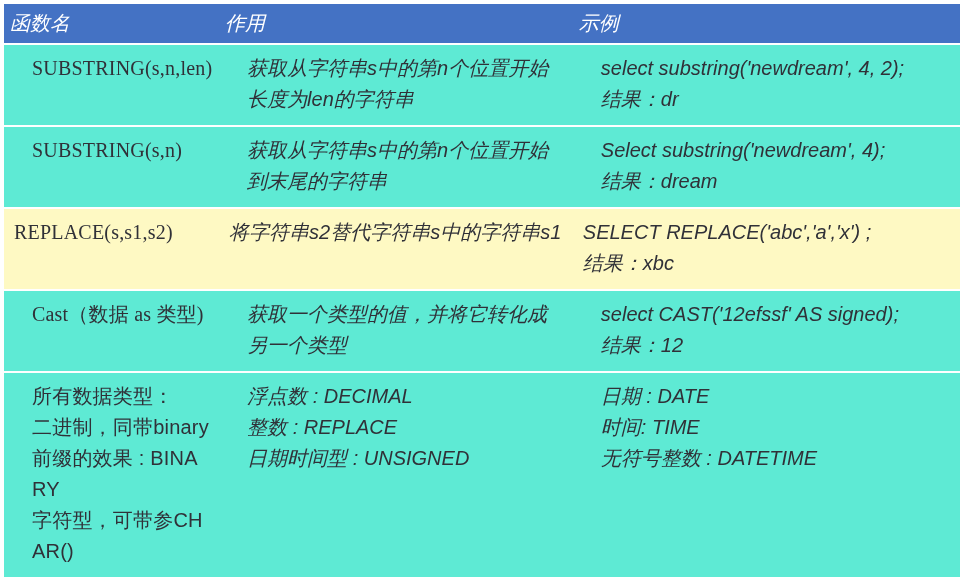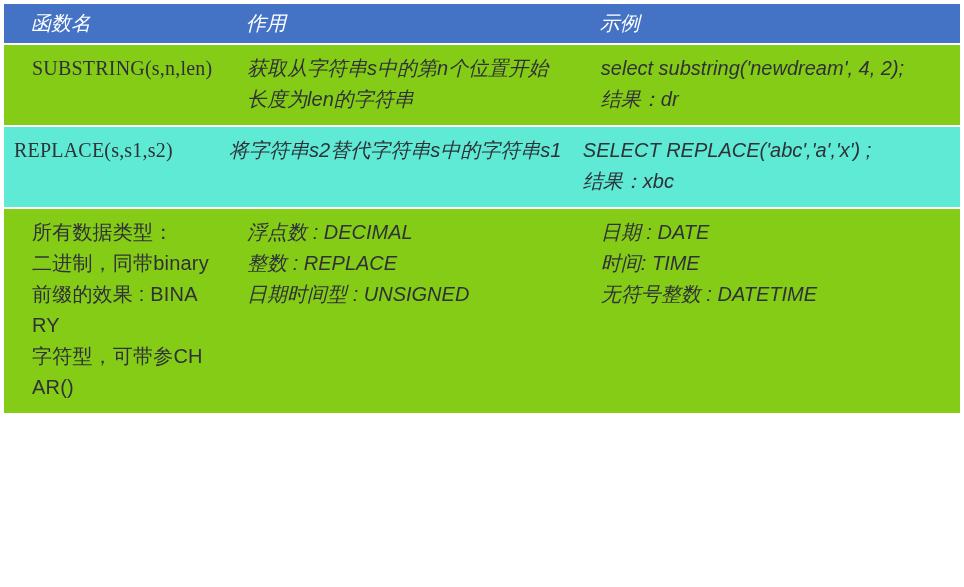--- a/index.html
+++ b/index.html
@@ -14,37 +14,37 @@
     width: 100%;
     border-collapse: collapse;
     table-layout: fixed;
   }
   th {
     background: #4472c4;
     color: #fff;
     font-weight: normal;
     font-style: italic;
     text-align: left;
-    padding: 6px 27px;
+    padding: 6px 6px;
     font-size: 20px;
     border-bottom: 2px solid #fff;
   }
   th:nth-child(1) { width: 22.5%; }
   th:nth-child(2) { width: 37%; }
   th:nth-child(3) { width: 40.5%; }
   td {
     padding: 8px 10px 10px 10px;
     font-size: 20px;
     color: #303138;
     vertical-align: top;
     border-bottom: 2px solid #fff;
     line-height: 1.55;
   }
-  tr.light td { background: #5eead4; }
-  tr.dark td  { background: #84cc16; padding-left: 28px; }
+  tr.light td { background: #fef9c3; }
+  tr.dark td  { background: #5eead4; padding-left: 28px; }
   td.col1 { font-family: "Times New Roman", serif; letter-spacing: 0.2px; }
   td.col2, td.col3 { font-family: "Microsoft YaHei", "SimSun", sans-serif; font-style: italic; }
   .serif { font-family: "Times New Roman", serif; }
   .wrap { word-break: break-all; }
 </style>
 </head>
 <body>
 
 <table>
   <thead>
@@ -56,26 +56,42 @@
   </thead>
   <tbody>
     <tr class="dark">
       <td class="col1">SUBSTRING(s,n,len)</td>
       <td class="col2">获取从字符串s中的第n个位置开始长度为len的字符串</td>
       <td class="col3 serif">
         <div>select substring('newdream', 4, 2);</div>
         <div>结果：dr</div>
       </td>
     </tr>
+    <tr class="dark">
+      <td class="col1">SUBSTRING(s,n)</td>
+      <td class="col2">获取从字符串s中的第n个位置开始到末尾的字符串</td>
+      <td class="col3 serif">
+        <div>Select substring('newdream', 4);</div>
+        <div>结果：dream</div>
+      </td>
+    </tr>
     <tr class="light">
       <td class="col1">REPLACE(s,s1,s2)</td>
       <td class="col2">将字符串s2替代字符串s中的字符串s1</td>
       <td class="col3 serif">
         <div>SELECT REPLACE('abc','a','x') ;</div>
         <div>结果：xbc</div>
+      </td>
+    </tr>
+    <tr class="dark">
+      <td class="col1">Cast（数据 as 类型)</td>
+      <td class="col2">获取一个类型的值，并将它转化成另一个类型</td>
+      <td class="col3 serif">
+        <div>select  CAST('12efssf' AS signed);</div>
+        <div>结果：12</div>
       </td>
     </tr>
     <tr class="dark">
       <td class="col1 wrap" style="font-family:'Microsoft YaHei','SimSun',sans-serif;">所有数据类型：<br>二进制，同带binary前缀的效果 : BINARY<br> 字符型，可带参CHAR()</td>
       <td class="col2">
         <div><span class="mono-mix">浮点数 : DECIMAL</span></div>
         <div><span class="mono-mix">整数 : REPLACE</span></div>
         <div><span class="mono-mix">日期时间型 : UNSIGNED</span></div>
       </td>
       <td class="col3">

